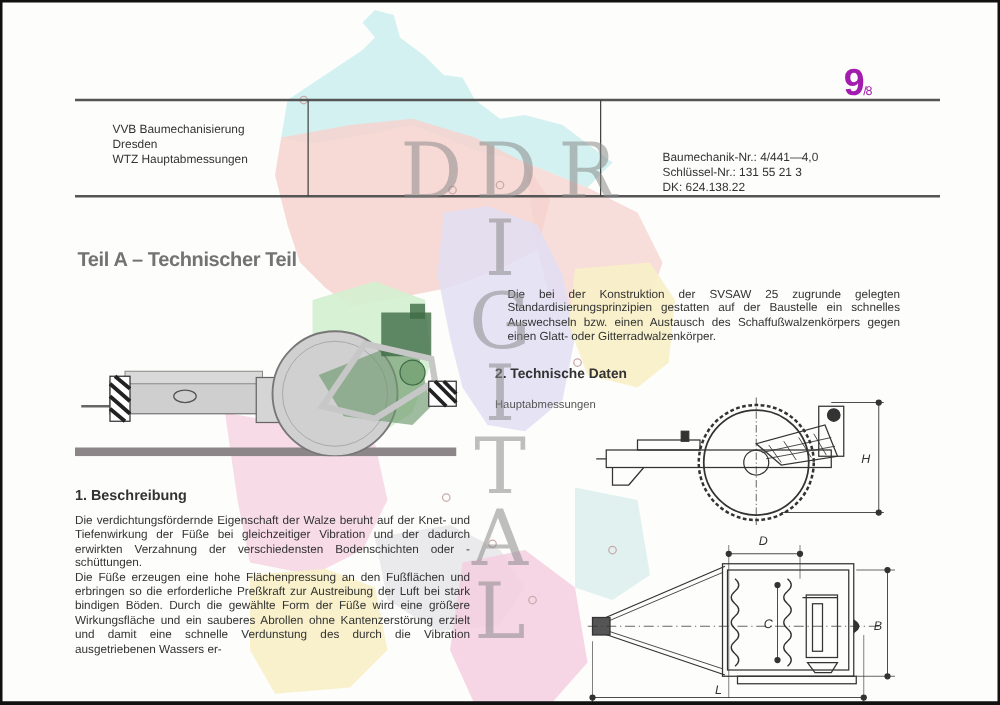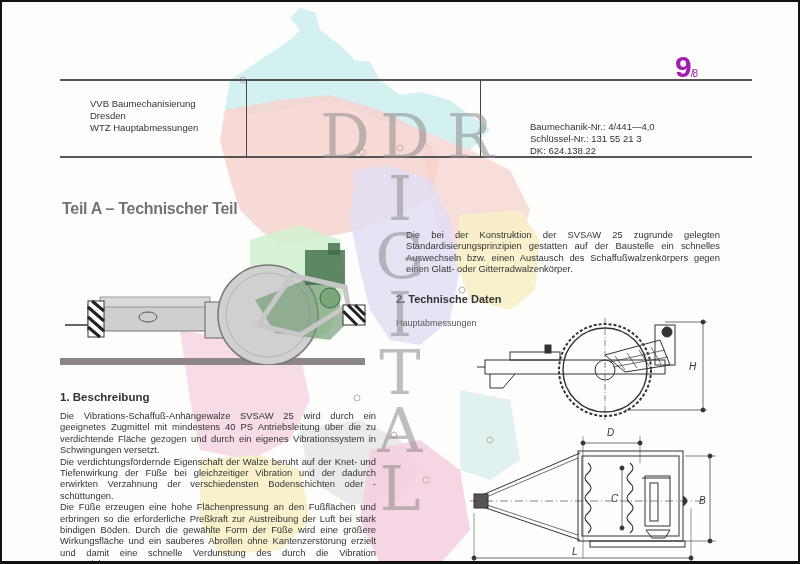--- a/index.html
+++ b/index.html
@@ -220,21 +220,20 @@
         <text x="137" y="18">D</text>
         <text x="141" y="84">C</text>
         <text x="229" y="86">B</text>
         <text x="102" y="137">L</text>
       </g>
     </svg>
   </div>
 
   <div class="h2" style="left:60px; top:391px; font-size:11.5px;">1. Beschreibung</div>
   <div class="para" style="left:60px; top:410px; width:316px;">
-    <p>Die Vibrations-Schaffuß-Anhängewalze SVSAW 25 wird durch ein geeignetes Zugmittel mit mindestens 40 PS Antriebsleitung über die zu verdichtende Fläche gezogen und durch ein eigenes Vibrationssystem in Schwingungen versetzt.</p>
     <p>Die verdichtungsfördernde Eigenschaft der Walze beruht auf der Knet- und Tiefenwirkung der Füße bei gleichzeitiger Vibration und der dadurch erwirkten Verzahnung der verschiedensten Bodenschichten oder -schüttungen.</p>
     <p>Die Füße erzeugen eine hohe Flächenpressung an den Fußflächen und erbringen so die erforderliche Preßkraft zur Austreibung der Luft bei stark bindigen Böden. Durch die gewählte Form der Füße wird eine größere Wirkungsfläche und ein sauberes Abrollen ohne Kantenzerstörung erzielt und damit eine schnelle Verdunstung des durch die Vibration ausgetriebenen Wassers er-</p>
   </div>
 </div>
 
 <div class="watermark">
   <svg width="800" height="564" viewBox="0 0 800 564">
     <g font-family="DejaVu Serif, serif" font-size="62" fill="#8c8c8c" opacity="0.55" text-anchor="middle">
       <text x="345" y="158">D</text>
       <text x="405" y="158">D</text>

